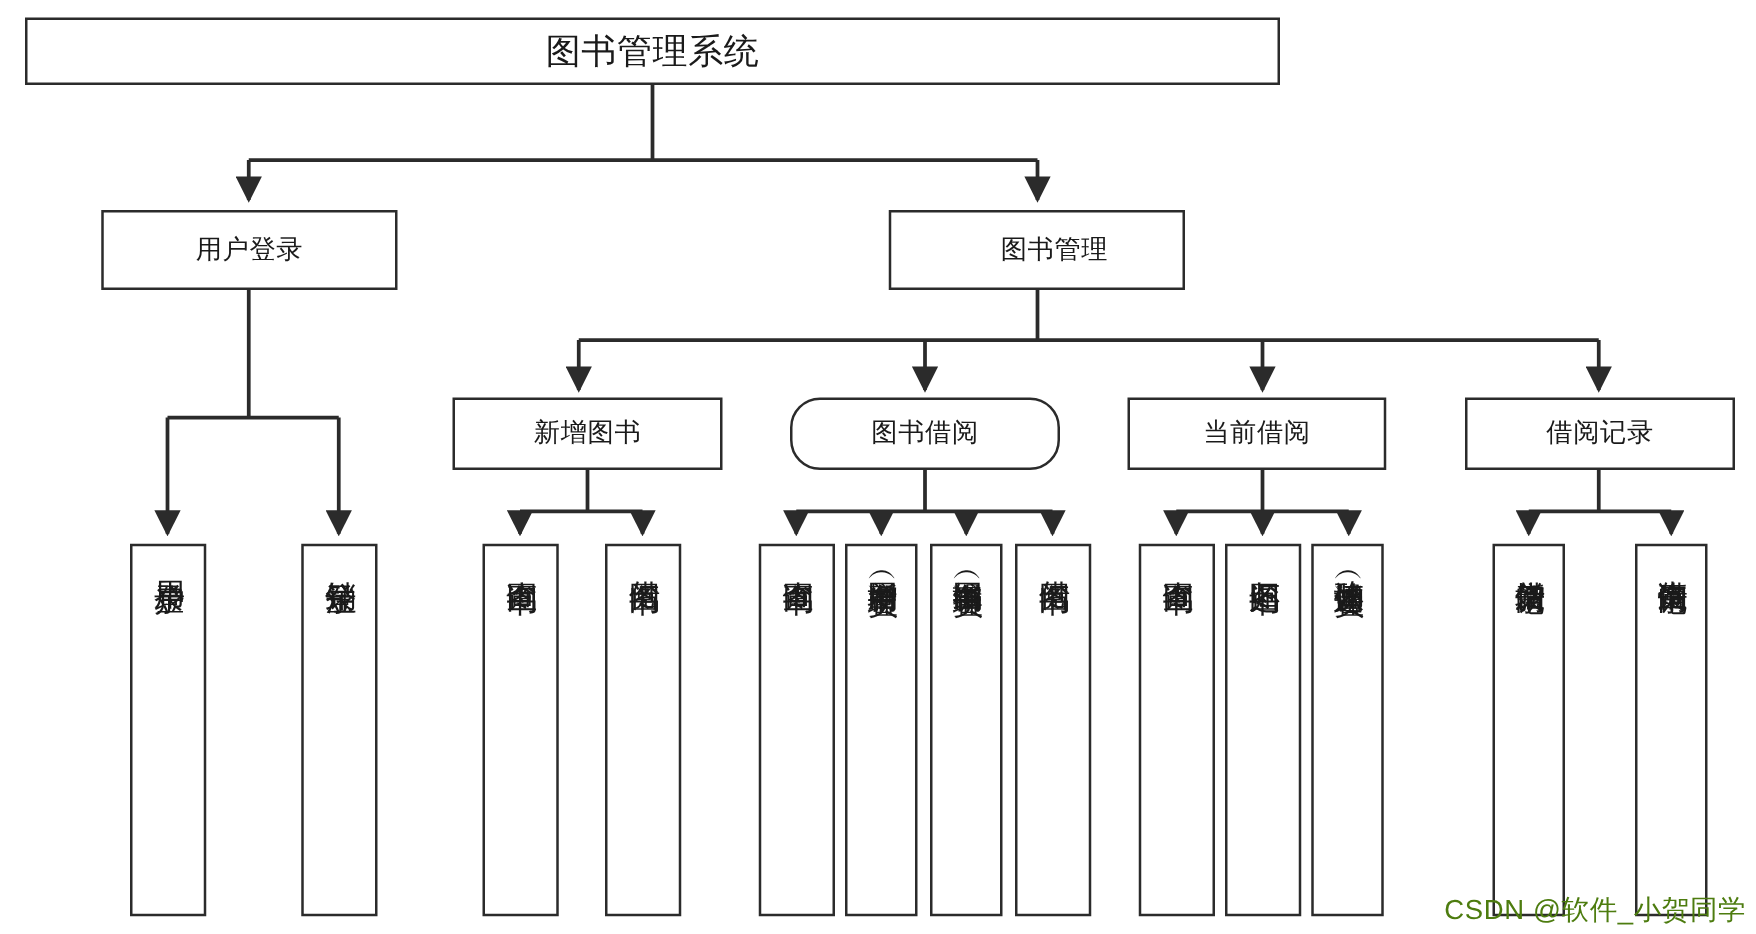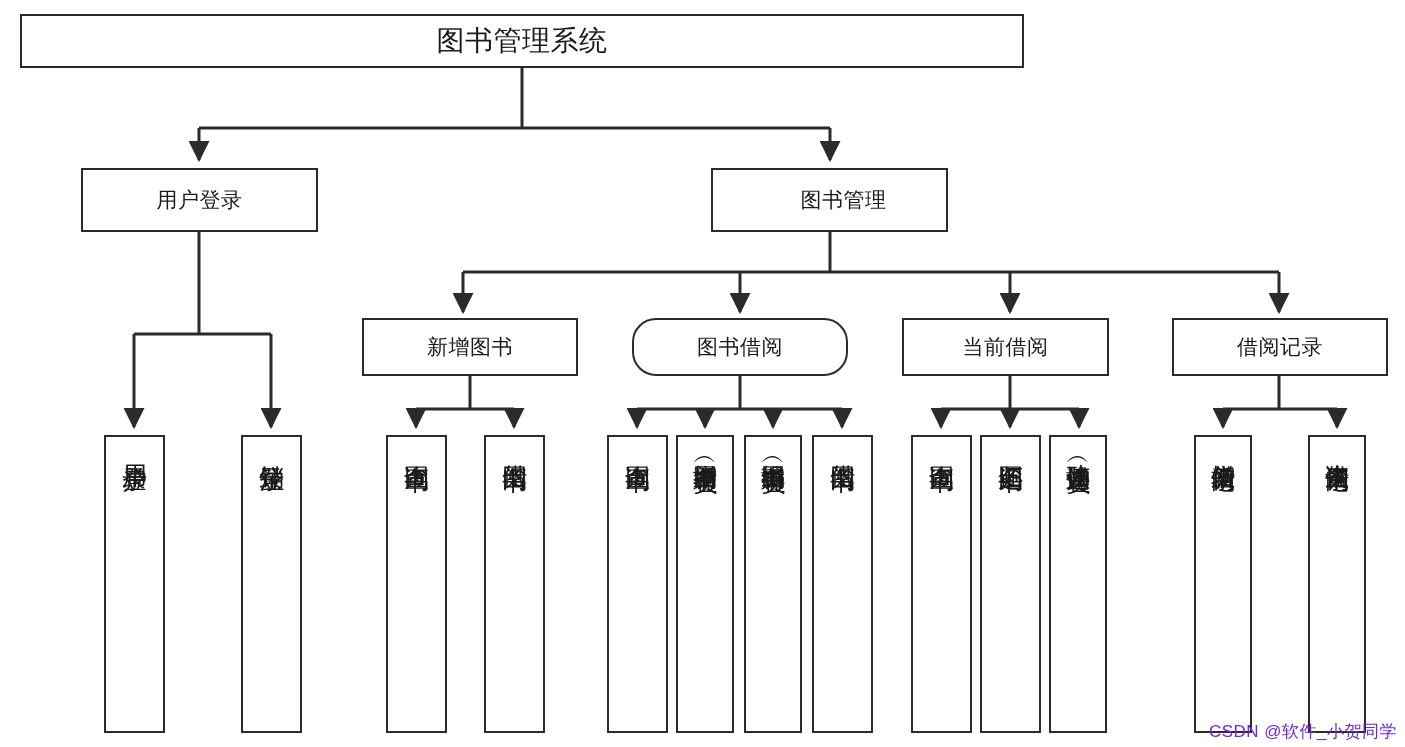--- a/index.html
+++ b/index.html
@@ -63,22 +63,22 @@
     letter-spacing: 1px;
     white-space: nowrap;
   }
   .node.v.tight .node-label {
     font-size: 24px;
   }
   #watermark {
     position: absolute;
     right: 8px;
     bottom: 4px;
-    font-size: 17px;
-    color: #6d28d9;
+    font-size: 22px;
+    color: #4d7c0f;
     letter-spacing: 0.5px;
     z-index: 3;
     white-space: nowrap;
   }
 </style>
 </head>
 <body>
 
 <div id="diagram-root">
 

